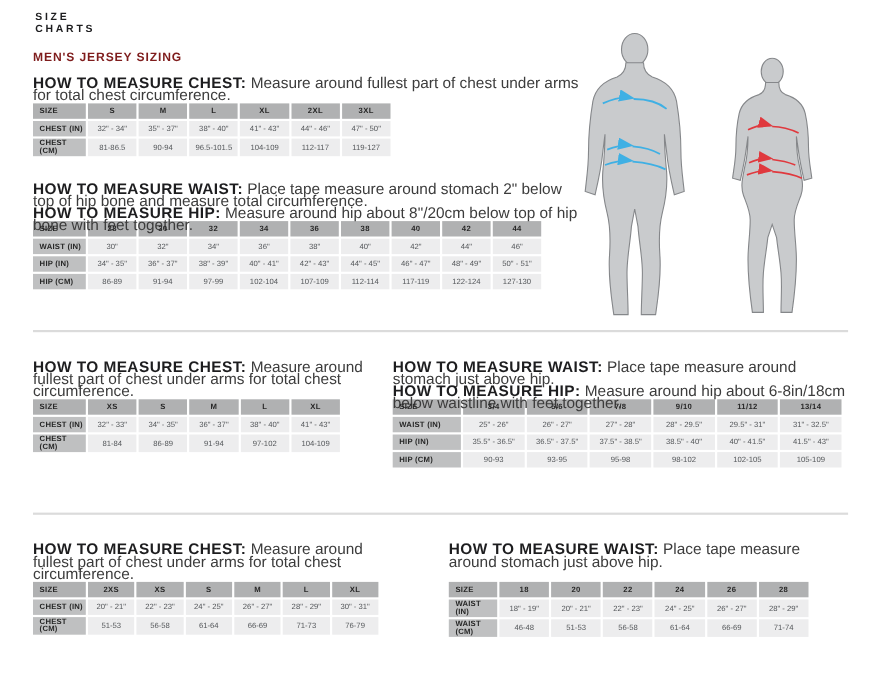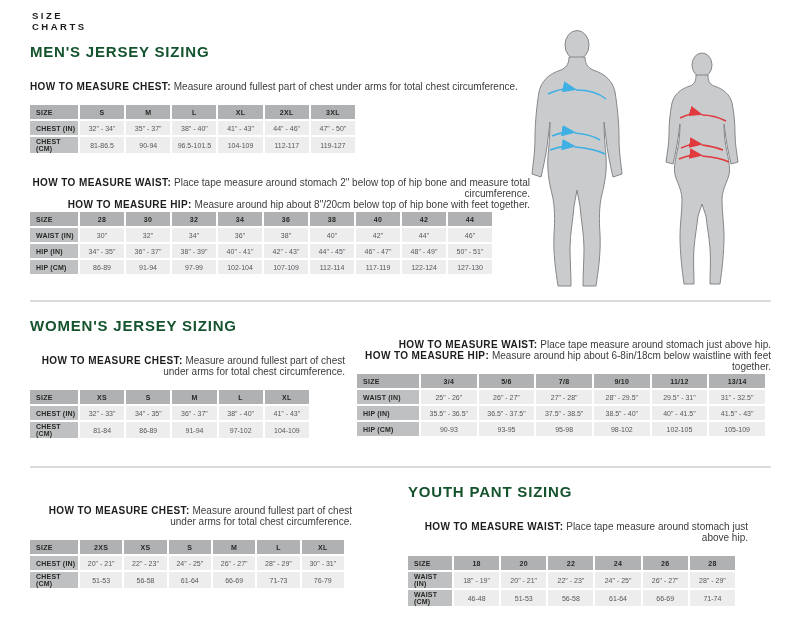--- a/index.html
+++ b/index.html
@@ -4,25 +4,25 @@
 <style>
   * { margin:0; padding:0; box-sizing:border-box; }
   html,body { background:#ffffff; }
   body { font-family:"Liberation Sans", sans-serif; }
   .page { position:relative; width:800px; height:618px; background:#ffffff; overflow:hidden;padding-left:11px; }
 
   .brand { position:absolute; left:32px; top:10px; font-size:9.5px; font-weight:bold;
            letter-spacing:2.5px; color:#1d1d1f; line-height:11px; white-space:pre-line; }
 
   .section { position:absolute; }
-  .section-title { font-size:15px; font-weight:bold; color:#14532d; letter-spacing:0.8px; line-height:16px; }
-  .howto { margin-top:21px; font-size:10px; line-height:11px; color:#3c3c3c; }
+  .section-title { font-size:11px; font-weight:bold; color:#7f1d1d; letter-spacing:0.8px; line-height:16px; }
+  .howto { margin-top:10px; font-size:14px; line-height:11px; color:#3c3c3c; }
   .howto-line { white-space:normal; }
   .howto-label { font-weight:bold; color:#1d1d1f; letter-spacing:0.4px; }
-  .h11 { height:11px; } .h22 { height:22px;text-align:right; }
+  .h11 { height:11px; } .h22 { height:22px; }
 
   table.sizing-table { border-collapse:separate; border-spacing:2px; table-layout:fixed; margin-top:11px; margin-left:-2px; }
   table.sizing-table th, table.sizing-table td { height:14px; padding:1px 2px; vertical-align:middle; overflow:hidden; }
   table.sizing-table thead th { background:#b0b1b2; font-size:7px; font-weight:bold; color:#272727; text-align:center; letter-spacing:0.3px; }
   table.sizing-table thead th:first-child { text-align:left; padding-left:6px; }
   table.sizing-table tbody th { background:#bfc0c1; font-size:7px; font-weight:bold; color:#272727; text-align:left; padding-left:6px; letter-spacing:0.2px; }
   table.sizing-table tbody td { background:#ededee; font-size:7px; font-weight:normal; color:#54575a; text-align:center; }
   table.sizing-table thead th:first-child { width:48px; }
   table.fc60 thead th:first-child { width:62px; }
   table.fc44 thead th:first-child { width:44px; }
@@ -176,21 +176,20 @@
       <path d="M21,96 Q33,91 40,92" marker-end="url(#arrR)"></path>
       <path d="M42,93 C51,94 58,96 63,98"></path>
       <path d="M19,107 Q33,102 40,103" marker-end="url(#arrR)"></path>
       <path d="M42,104 C54,105 63,107 69,110"></path>
     </g>
   </svg>
 
   <div class="divider" style="top:300px;"></div>
 
   <div class="section" style="left:30px; top:318px; width:315px;">
-    <div class="section-title">WOMEN'S JERSEY SIZING</div>
     <div class="howto h22">
       <div class="howto-line"><span class="howto-label">HOW TO MEASURE CHEST:</span><span> Measure around fullest part of chest under arms for total chest circumference.</span></div>
     </div>
     <table class="sizing-table" style="width:283px;">
         <thead>
           <tr>
             <th>SIZE</th>
             <th>XS</th>
             <th>S</th>
             <th>M</th>
@@ -303,21 +302,20 @@
             <td>61-64</td>
             <td>66-69</td>
             <td>71-73</td>
             <td>76-79</td>
           </tr>
         </tbody>
       </table>
   </div>
 
   <div class="section" style="left:408px; top:484px; width:340px;">
-    <div class="section-title">YOUTH PANT SIZING</div>
     <div class="howto h22">
       <div class="howto-line"><span class="howto-label">HOW TO MEASURE WAIST:</span><span> Place tape measure around stomach just above hip.</span></div>
     </div>
     <table class="sizing-table fc44" style="width:331px;">
         <thead>
           <tr>
             <th>SIZE</th>
             <th>18</th>
             <th>20</th>
             <th>22</th>

